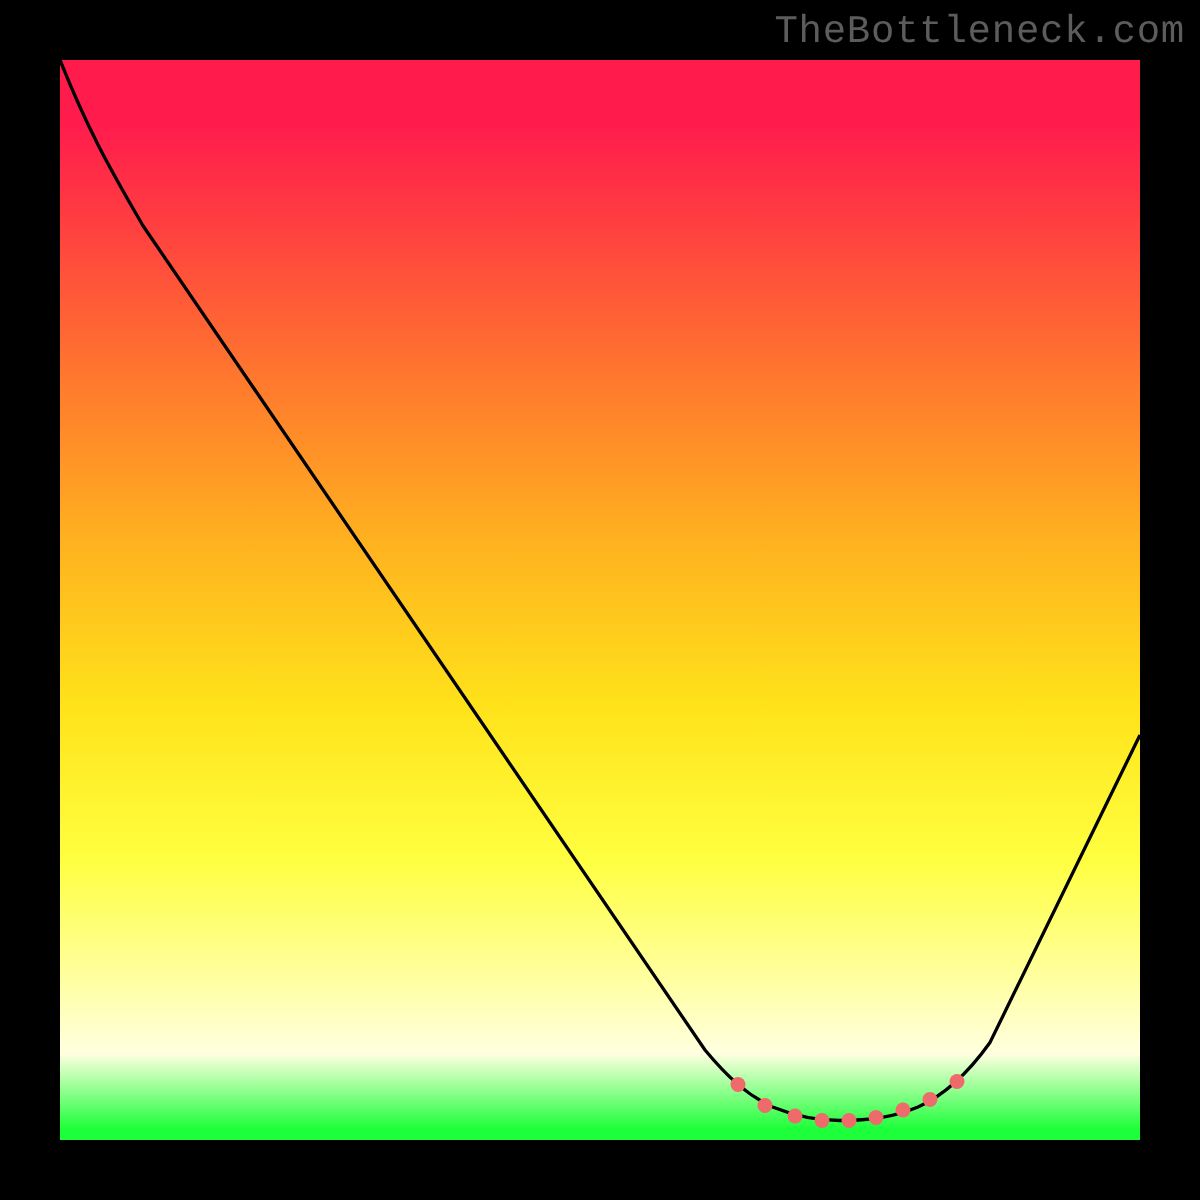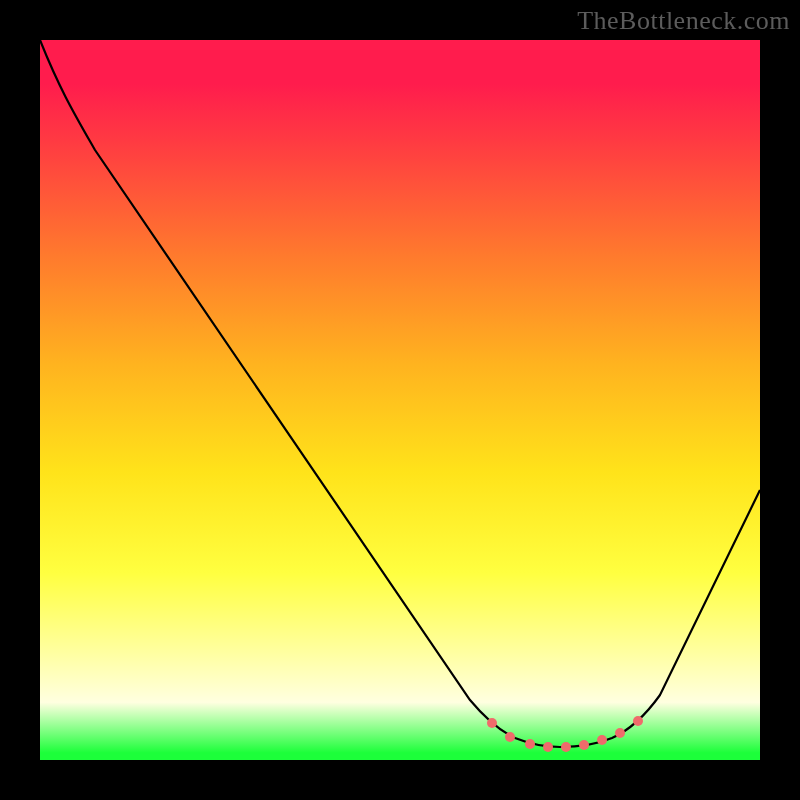--- a/index.html
+++ b/index.html
@@ -7,21 +7,21 @@
   .stage {
     position: relative;
     width: 800px;
     height: 800px;
     background: #000;
   }
   .watermark {
     position: absolute;
     top: 6px;
     right: 10px;
-    font-family: Liberation Serif, serif;
+    font-family: Liberation Mono, monospace;
     font-size: 26px;
     color: #5c5c5c;
     letter-spacing: 0.5px;
     user-select: none;
   }
   .plot {
     position: absolute;
     left: 40px;
     top: 40px;
     width: 720px;

